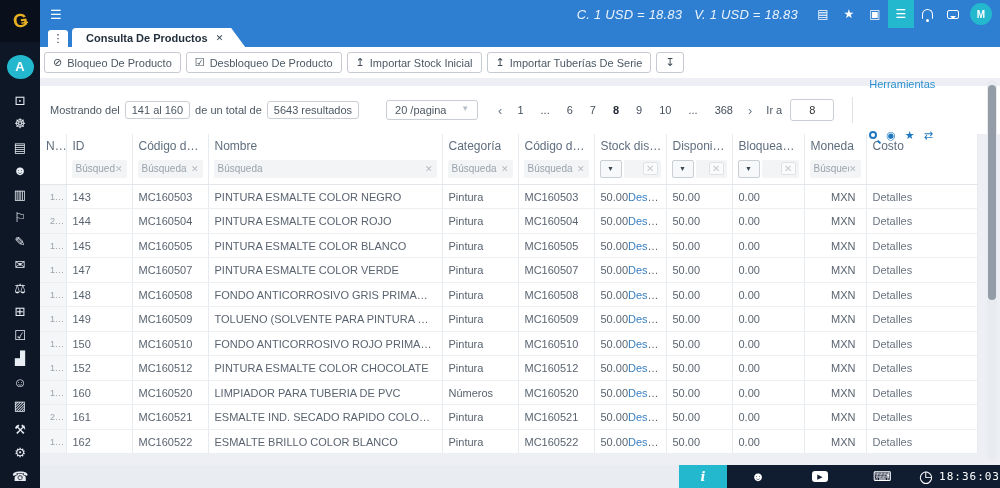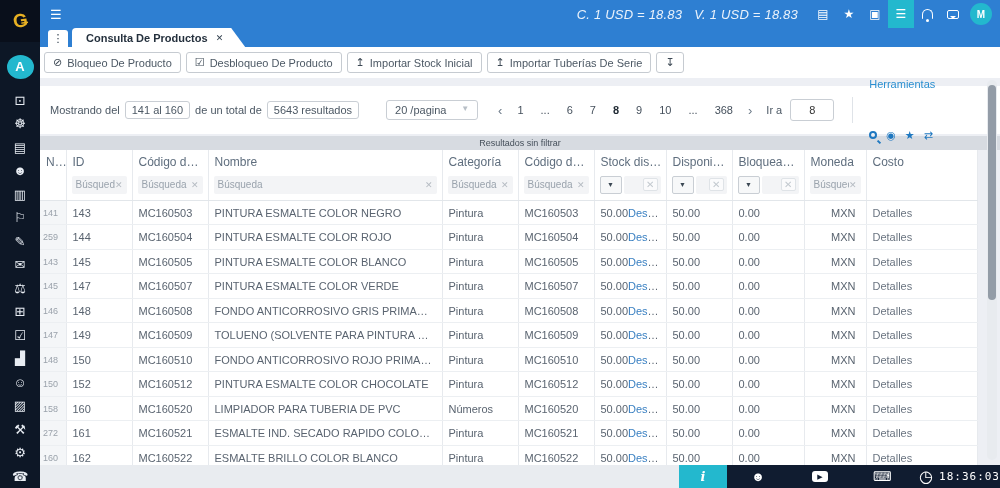--- a/index.html
+++ b/index.html
@@ -81,21 +81,21 @@
   .search-box input { border:none; background:transparent; outline:none; width:100%; font-size:10px; color:#59636e;
     font-family:"Liberation Sans","DejaVu Sans",sans-serif; }
   .search-box input::placeholder { color:#9aa3ad; }
   .sx { color:#b5bbc2; font-size:9px; cursor:pointer; flex:0 0 auto; }
   .numflt { display:flex; align-items:center; gap:2px; }
   .ncaret { border:1px solid #c9ced4; background:#f7f8f9; border-radius:2px; width:22px; height:18px;
     display:flex; align-items:center; justify-content:center; color:#3c4854; font-size:7px; cursor:pointer; }
   .nbody { flex:1; height:18px; background:#f3f4f6; border-radius:2px; display:flex; align-items:center; justify-content:flex-end; padding:0 3px; }
   .nx { color:#c3c9cf; font-size:10px; border:1px solid #dfe3e7; border-radius:2px; padding:0 2px; background:#fbfbfc; }
   tbody td { font-size:11px; color:#5a6470; padding:5px 6px; border-bottom:1px solid #eceff2; height:24.5px; }
-  td.c-no { background:#f4f6f8; color:#9aa2ab; font-size:9px; padding-left:3px; }
+  td.c-no { background:#f4f6f8; color:#9aa2ab; font-size:9px; padding-left:10px; }
   td.c-mon { text-align:right; padding-right:10px; }
   a.desglose { color:#3a80c2; text-decoration:none; cursor:pointer; }
   .detalles { color:#6a7480; cursor:pointer; }
 
   
   .vscroll { position:absolute; right:3px; top:80px; width:10px; height:380px; background:#e8ebef; border-radius:5px; z-index:6; }
   .vthumb { position:absolute; left:1px; top:5px; width:8px; height:215px; background:#939ca7; border-radius:4px; cursor:grab; }
 
   
   .statusbar { position:absolute; left:40px; bottom:0; width:960px; height:23px; display:flex; z-index:5; }
@@ -222,21 +222,20 @@
         <span class="tools-label">Herramientas</span>
         <div class="tool-ics">
           <span class="mag"></span>
           <span class="tool-ic">◉</span>
           <span class="tool-ic">★</span>
           <span class="tool-ic">⇄</span>
         </div>
       </div>
     </div>
 
-    <div class="banner">Resultados sin filtrar</div>
 
     <table id="grid">
         <colgroup>
           <col style="width: 26px;">
           <col style="width: 66px;">
           <col style="width: 76px;">
           <col style="width: 234px;">
           <col style="width: 76px;">
           <col style="width: 76px;">
           <col style="width: 72px;">

